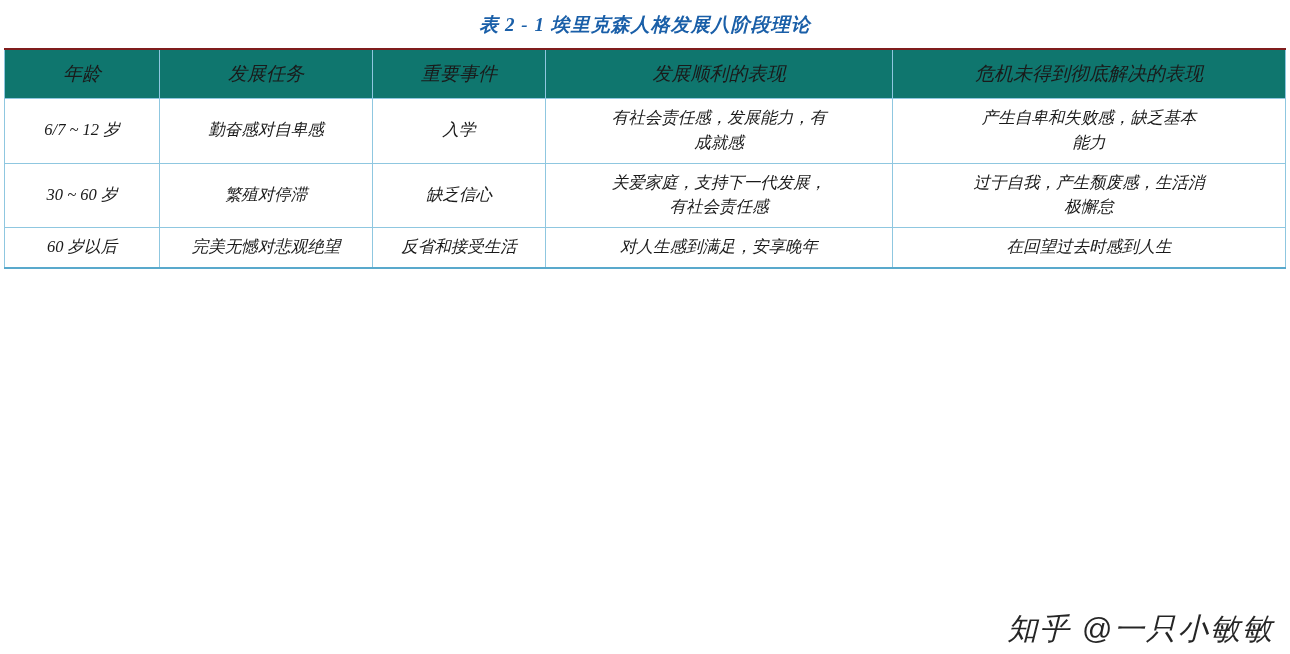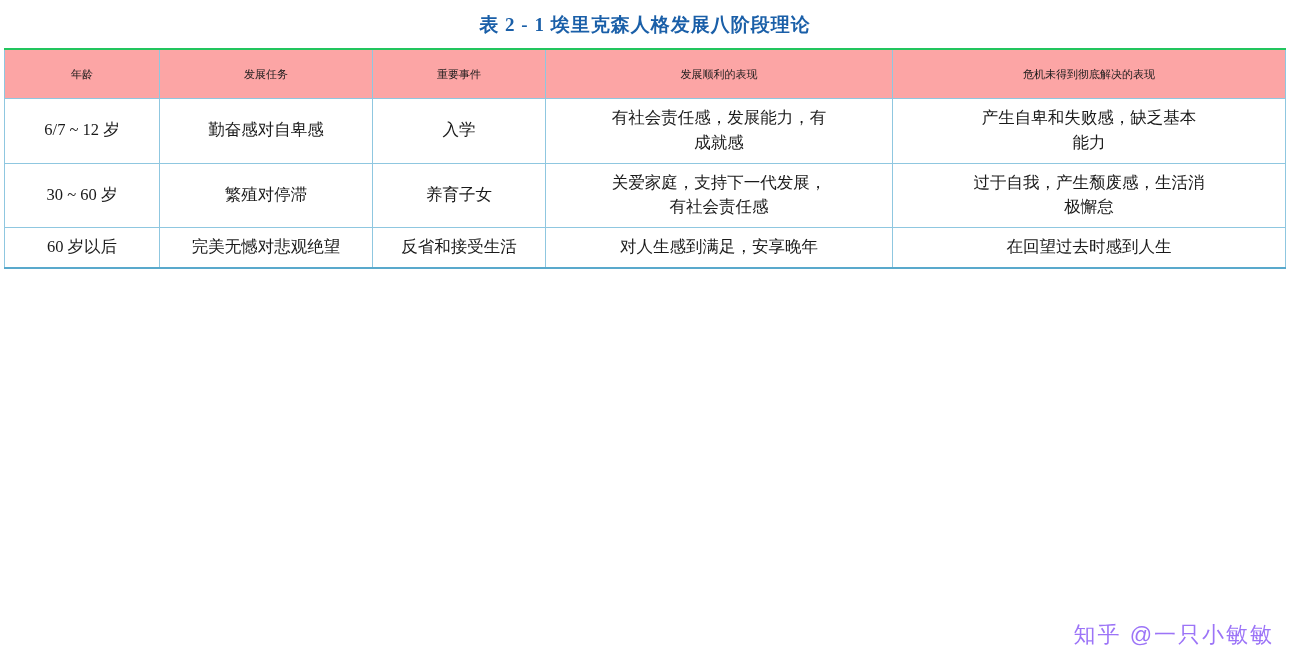--- a/index.html
+++ b/index.html
@@ -14,20 +14,21 @@
     color: #1a1a1a;
     position: relative;
     overflow: hidden;
   }
   .page {
     position: relative;
     width: 1290px;
     height: 654px;
     box-sizing: border-box;
     padding: 0;
+    font-style: italic;
   }
   .table-title {
     text-align: center;
     color: #1a5fa8;
     font-size: 19px;
     font-weight: bold;
     letter-spacing: 1px;
     padding-top: 12px;
     padding-bottom: 10px;
     font-family: "Liberation Serif", "DejaVu Serif", serif;
@@ -42,25 +43,25 @@
   table.data-table td {
     border: 1px solid #8fc7e0;
     text-align: center;
     vertical-align: middle;
     font-size: 16.5px;
     line-height: 1.5;
     padding: 7px 8px;
     font-family: "Liberation Serif", "DejaVu Serif", serif;
   }
   table.data-table thead th {
-    background: #fca5a5;
+    background: #0f766e;
     font-weight: normal;
     height: 34px;
-    font-size: 11px;
-    border-top: 2px solid #22c55e;
+    font-size: 19px;
+    border-top: 2px solid #7f1d1d;
     border-bottom: 1px solid #8fc7e0;
   }
   table.data-table tbody tr:last-child td {
     border-bottom: 2px solid #59a9cc;
     text-align: center;
   }
   table.data-table td.col-age { width: 138px; }
   table.data-table td.col-task { width: 196px; }
   table.data-table td.col-event { width: 156px; }
   table.data-table td.col-good { width: 330px; }
@@ -73,22 +74,22 @@
 
   td.align-left-wrap {
     text-align: left;
     padding-left: 14px;
   }
   .cell-line { display: block; }
   .watermark {
     position: absolute;
     right: 16px;
     bottom: 4px;
-    font-size: 22px;
-    color: #8b5cf6;
+    font-size: 30px;
+    color: #000000;
     font-family: "Liberation Sans", sans-serif;
     letter-spacing: 2px;
     opacity: 0.85;
     pointer-events: none;
     white-space: nowrap;
   }
 </style>
 </head>
 <body>
 
@@ -116,21 +117,21 @@
             <span class="cell-line">成就感</span>
           </td>
         <td class="col-crisis align-left-wrap">
             <span class="cell-line">产生自卑和失败感，缺乏基本</span>
             <span class="cell-line">能力</span>
           </td>
       </tr>
       <tr>
         <td class="col-age">30 ~ 60 岁</td>
         <td class="col-task">繁殖对停滞</td>
-        <td class="col-event">养育子女</td>
+        <td class="col-event">缺乏信心</td>
         <td class="col-good align-left-wrap">
             <span class="cell-line">关爱家庭，支持下一代发展，</span>
             <span class="cell-line">有社会责任感</span>
           </td>
         <td class="col-crisis align-left-wrap">
             <span class="cell-line">过于自我，产生颓废感，生活消</span>
             <span class="cell-line">极懈怠</span>
           </td>
       </tr>
       <tr>

